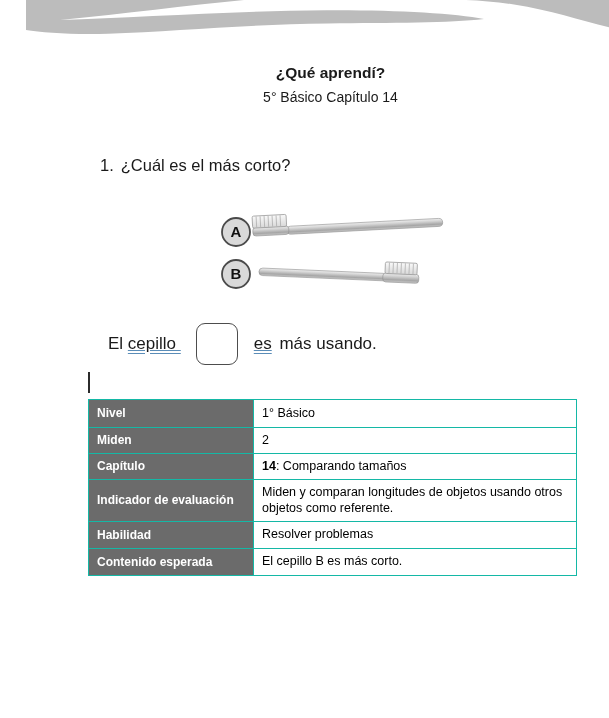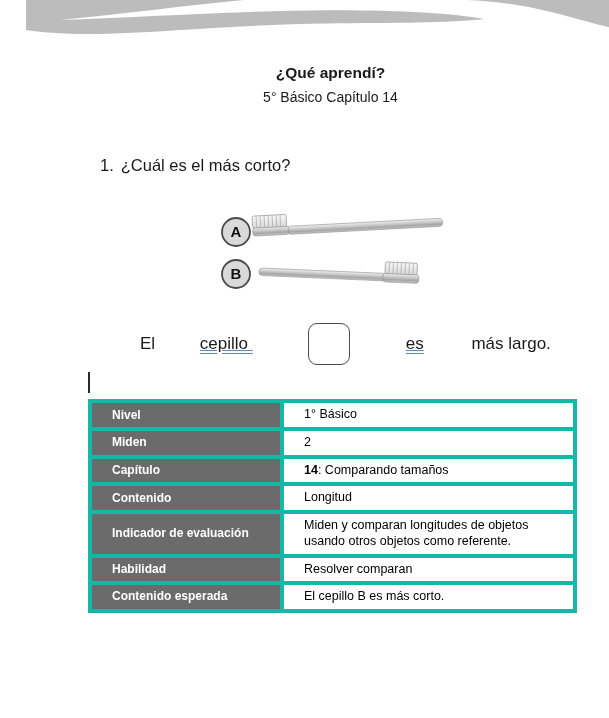--- a/index.html
+++ b/index.html
@@ -15,22 +15,22 @@
   .subtitle{
     position:absolute;top:89px;left:0;width:100%;text-align:center;
     font-size:14px;
   }
   .question{
     position:absolute;top:156px;left:74px;font-size:16.5px;
   }
   .question .qnum{margin-right:7px;}
   .figure{position:absolute;top:204px;left:185px;}
   .sentence{
-    position:absolute;top:322px;left:114px;height:44px;
-    display:flex;align-items:center;font-size:17px;gap:40px;
+    position:absolute;top:322px;left:82px;height:44px;
+    display:flex;align-items:center;font-size:17px;
   }
   .sentence span{white-space:pre;}
   .u{
     text-decoration:underline;
     -webkit-text-decoration-style:double;
     text-decoration-style:double;
     text-decoration-color:#5b8db8;
     padding-right:3px;
   }
   .answer-box{
@@ -40,22 +40,22 @@
   }
   .text-cursor{
     position:absolute;top:372px;left:62px;width:2px;height:21px;background:#2b2b2b;
   }
   table.meta{
     position:absolute;top:399px;left:62px;width:489px;
     border-collapse:collapse;table-layout:fixed;
     border:1.6px solid #000;
   }
   table.meta th, table.meta td{
-    border:4px solid #14b8a6;vertical-align:middle;
-    padding:4px 20px;line-height:1.25;
+    border:1px solid #14b8a6;vertical-align:middle;
+    padding:4px 8px;line-height:1.25;
   }
   table.meta th{
     width:148px;background:#6b6b6b;color:#fff;text-align:left;
     font-size:12px;font-weight:bold;
   }
   table.meta td{font-size:12.5px;color:#000000;}
   table.meta tr.r1{height:28px;}
   table.meta tr.r2{height:26px;}
   table.meta tr.r3{height:26px;}
   table.meta tr.r4{height:40px;}
@@ -122,50 +122,46 @@
       <rect x="174" y="52.5" width="32" height="11.5" rx="1.5" fill="url(#bristle)" stroke="#9a9a9a" stroke-width="0.8"></rect>
       <path d="M178,53 v10.5 M182,53 v10.5 M186,53 v10.5 M190,53 v10.5 M194,53 v10.5 M198,53 v10.5 M202,53 v10.5" stroke="#aeaeae" stroke-width="0.8" fill="none"></path>
     </g>
   </svg>
 
   <div class="sentence">
     <span>El </span>
       <span class="u">cepillo </span>
       <span class="answer-box"></span>
       <span class="u">es</span>
-      <span> más largo.</span>
+      <span> más usando.</span>
   </div>
 
   <div class="text-cursor"></div>
 
   <table class="meta">
     <tbody>
       <tr class="r1">
         <th>Nivel</th>
         <td><b></b><span>1° Básico</span></td>
       </tr>
       <tr class="r2">
         <th>Miden</th>
         <td><b></b><span>2</span></td>
       </tr>
       <tr class="r3">
         <th>Capítulo</th>
         <td><b>14</b><span>: Comparando tamaños</span></td>
       </tr>
-      <tr class="r5">
-        <th>Contenido</th>
-        <td><b></b><span>Longitud</span></td>
-      </tr>
       <tr class="r6">
         <th>Indicador de evaluación</th>
         <td><b></b><span>Miden y comparan longitudes de objetos usando otros objetos como referente.</span></td>
       </tr>
       <tr class="r7">
         <th>Habilidad</th>
-        <td><b></b><span>Resolver comparan</span></td>
+        <td><b></b><span>Resolver problemas</span></td>
       </tr>
       <tr class="r8">
         <th>Contenido esperada</th>
         <td><b></b><span>El cepillo B es más corto.</span></td>
       </tr>
     </tbody>
   </table>
 
 </div>
 

